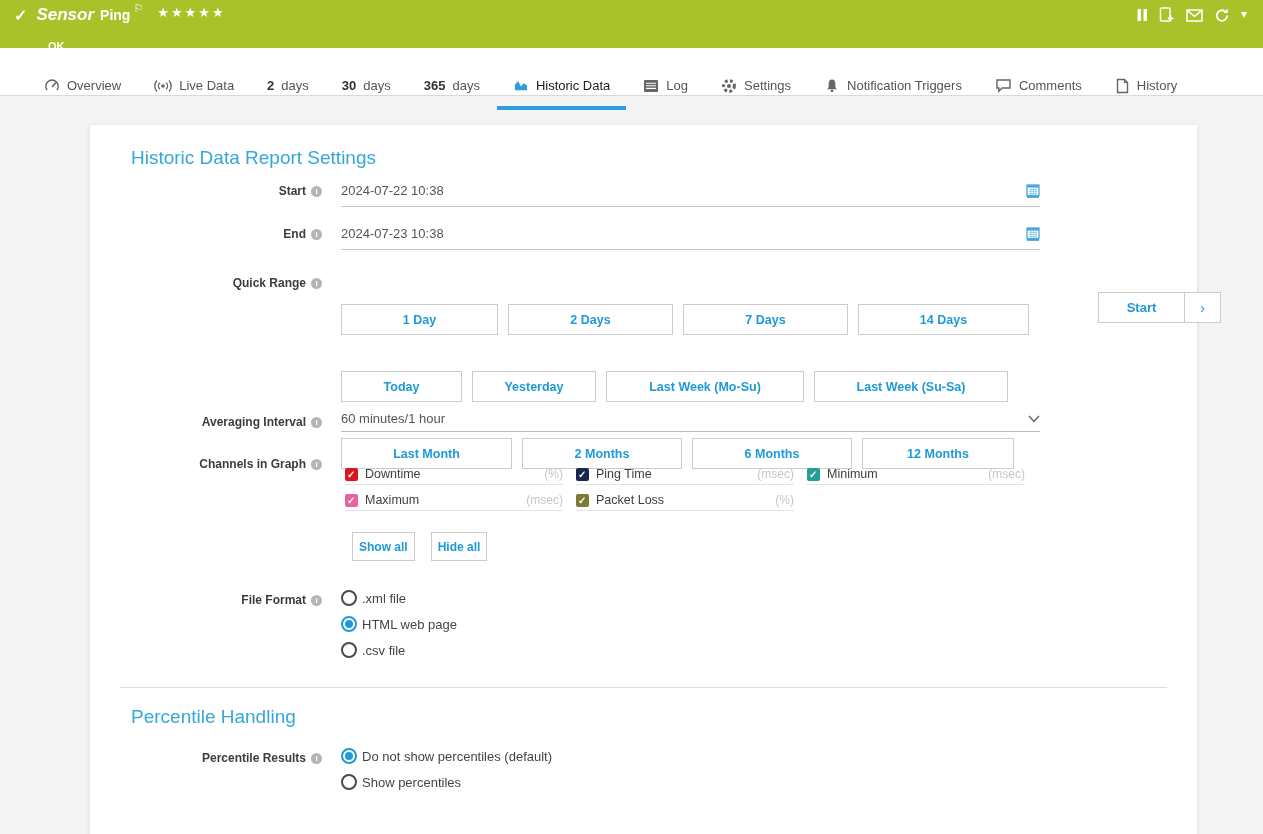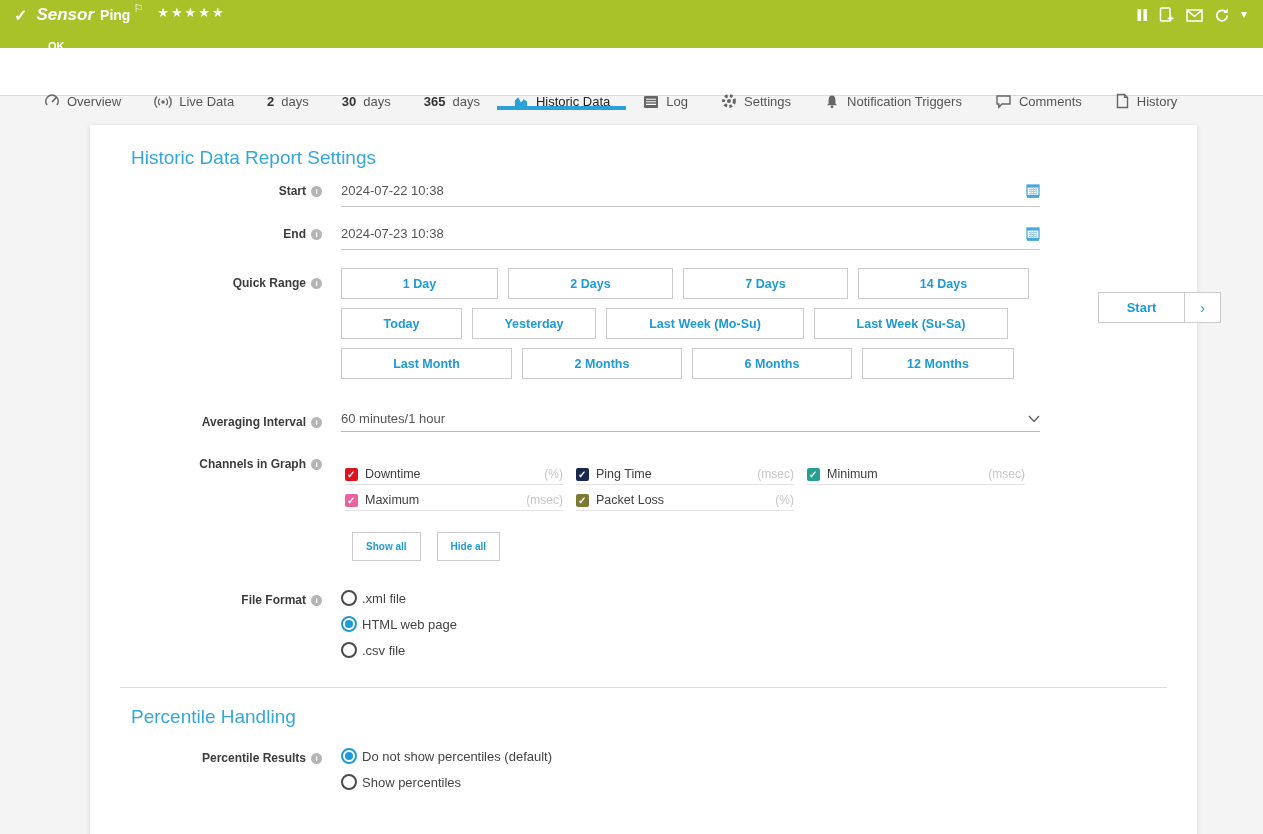--- a/index.html
+++ b/index.html
@@ -16,21 +16,21 @@
   .flag-icon { font-size:11px; position:relative; top:-7px; margin-left:3px; }
   .stars { font-size:13px; letter-spacing:2px; margin-left:14px; position:relative; top:-3px; }
   .status-ok { font-size:11px; margin-left:34px; margin-top:15px; font-weight:600; }
   .header-actions { position:absolute; right:16px; top:7px; display:flex; gap:11px; align-items:center; }
   .hicon { display:inline-flex; align-items:center; cursor:pointer; }
   .caret-icon { font-size:12px; color:#fff; position:relative; top:-1px; }
 
   
   .tabbar { height:48px; background:#fff; border-bottom:1px solid #d9d9d9;
     display:flex; align-items:center; padding-left:44px; gap:33px; }
-  .tab { display:flex; align-items:flex-end; gap:7px; font-size:13px; color:#555;
+  .tab { display:flex; align-items:center; gap:7px; font-size:13px; color:#555;
     height:100%; position:relative; cursor:pointer; white-space:nowrap;margin-top:28px; }
   .tab .prefix { font-weight:700; color:#333; }
   .tab.active { color:#222; }
   .tab.active::after { content:""; position:absolute; left:-16px; right:-16px; bottom:-1px;
     height:4px; background:#2ba0d9; }
   .tab svg { flex:0 0 auto; }
 
   
   .main { padding-top:29px; }
   .card { position:relative; margin-left:90px; width:1107px; height:740px;
@@ -47,43 +47,43 @@
   .info-icon::after { content:"i"; }
 
   .datefield { height:27px; border-bottom:1px solid #c9c9c9; display:flex;
     justify-content:space-between; align-items:flex-start; padding-top:3px; cursor:text; }
   .datefield .val { font-size:13px; color:#555; }
 
   .row-start { top:55px; } .row-end { top:98px; }
   .row-start .flabel, .row-end .flabel { padding-top:4px; }
 
   .row-qr { top:143px; } .row-qr .flabel { padding-top:8px; }
-  .qr-row { display:flex; gap:10px; margin-bottom:9px; }
+  .qr-row { display:flex; gap:10px; margin-bottom:9px;margin-top:36px; }
   .qr-btn { height:31px; background:#fff; border:1px solid #ccc; color:#1e9ad6;
     font-weight:700; font-size:12.5px; display:flex; align-items:center; justify-content:center;
     cursor:pointer; font-family:inherit; }
 
   .row-avg { top:280px; } .row-avg .flabel { padding-top:10px; }
   .selectfield { height:27px; border-bottom:1px solid #b9b9b9; display:flex;
     justify-content:space-between; align-items:flex-start; padding-top:6px; cursor:pointer; }
   .selectfield .val { font-size:13px; color:#555; }
   .selectfield svg { margin-top:4px; }
 
   .row-ch { top:332px; }
   .chan-wrap { display:flex; flex-wrap:wrap; margin-top:10px; margin-left:4px; row-gap:8px; width:699px; }
   .chan { display:flex; align-items:center; width:218px; margin-right:13px;
     border-bottom:1px solid #e4e4e4; padding-bottom:3px; cursor:pointer; }
   .cbox { width:13px; height:13px; border-radius:2px; position:relative; margin-right:7px; flex:0 0 auto; }
   .cbox::after { content:"✓"; color:#fff; font-size:10px; font-weight:700;
     position:absolute; left:2px; top:0px; line-height:13px; }
   .cname { font-size:12.5px; color:#3e3e3e; flex:1; }
   .cunit { font-size:12px; color:#c6c6c6; }
   .chan-btns { margin-top:21px; margin-left:11px; display:flex; gap:16px; }
-  .sm-btn { height:29px; padding:0 13px; background:#fff; border:1px solid #ccc;
-    color:#1e9ad6; font-weight:700; font-size:10px; cursor:pointer; font-family:inherit; }
+  .sm-btn { height:29px; padding:0 6px; background:#fff; border:1px solid #ccc;
+    color:#1e9ad6; font-weight:700; font-size:12px; cursor:pointer; font-family:inherit; }
 
   .row-ff { top:462px; } .row-ff .flabel { padding-top:6px; }
   .row-pr { top:620px; } .row-pr .flabel { padding-top:6px; }
   .radio-opt { display:flex; align-items:center; margin-bottom:10px; cursor:pointer; }
   .radio { width:16px; height:16px; border-radius:50%; border:2px solid #4a4a4a;
     background:#fff; position:relative; margin-right:5px; flex:0 0 auto; }
   .radio.sel { border-color:#1e9ad6; }
   .radio.sel::after { content:""; position:absolute; left:2px; top:2px; width:8px; height:8px;
     border-radius:50%; background:#1e9ad6; }
   .radio-label { font-size:13px; color:#444; }

